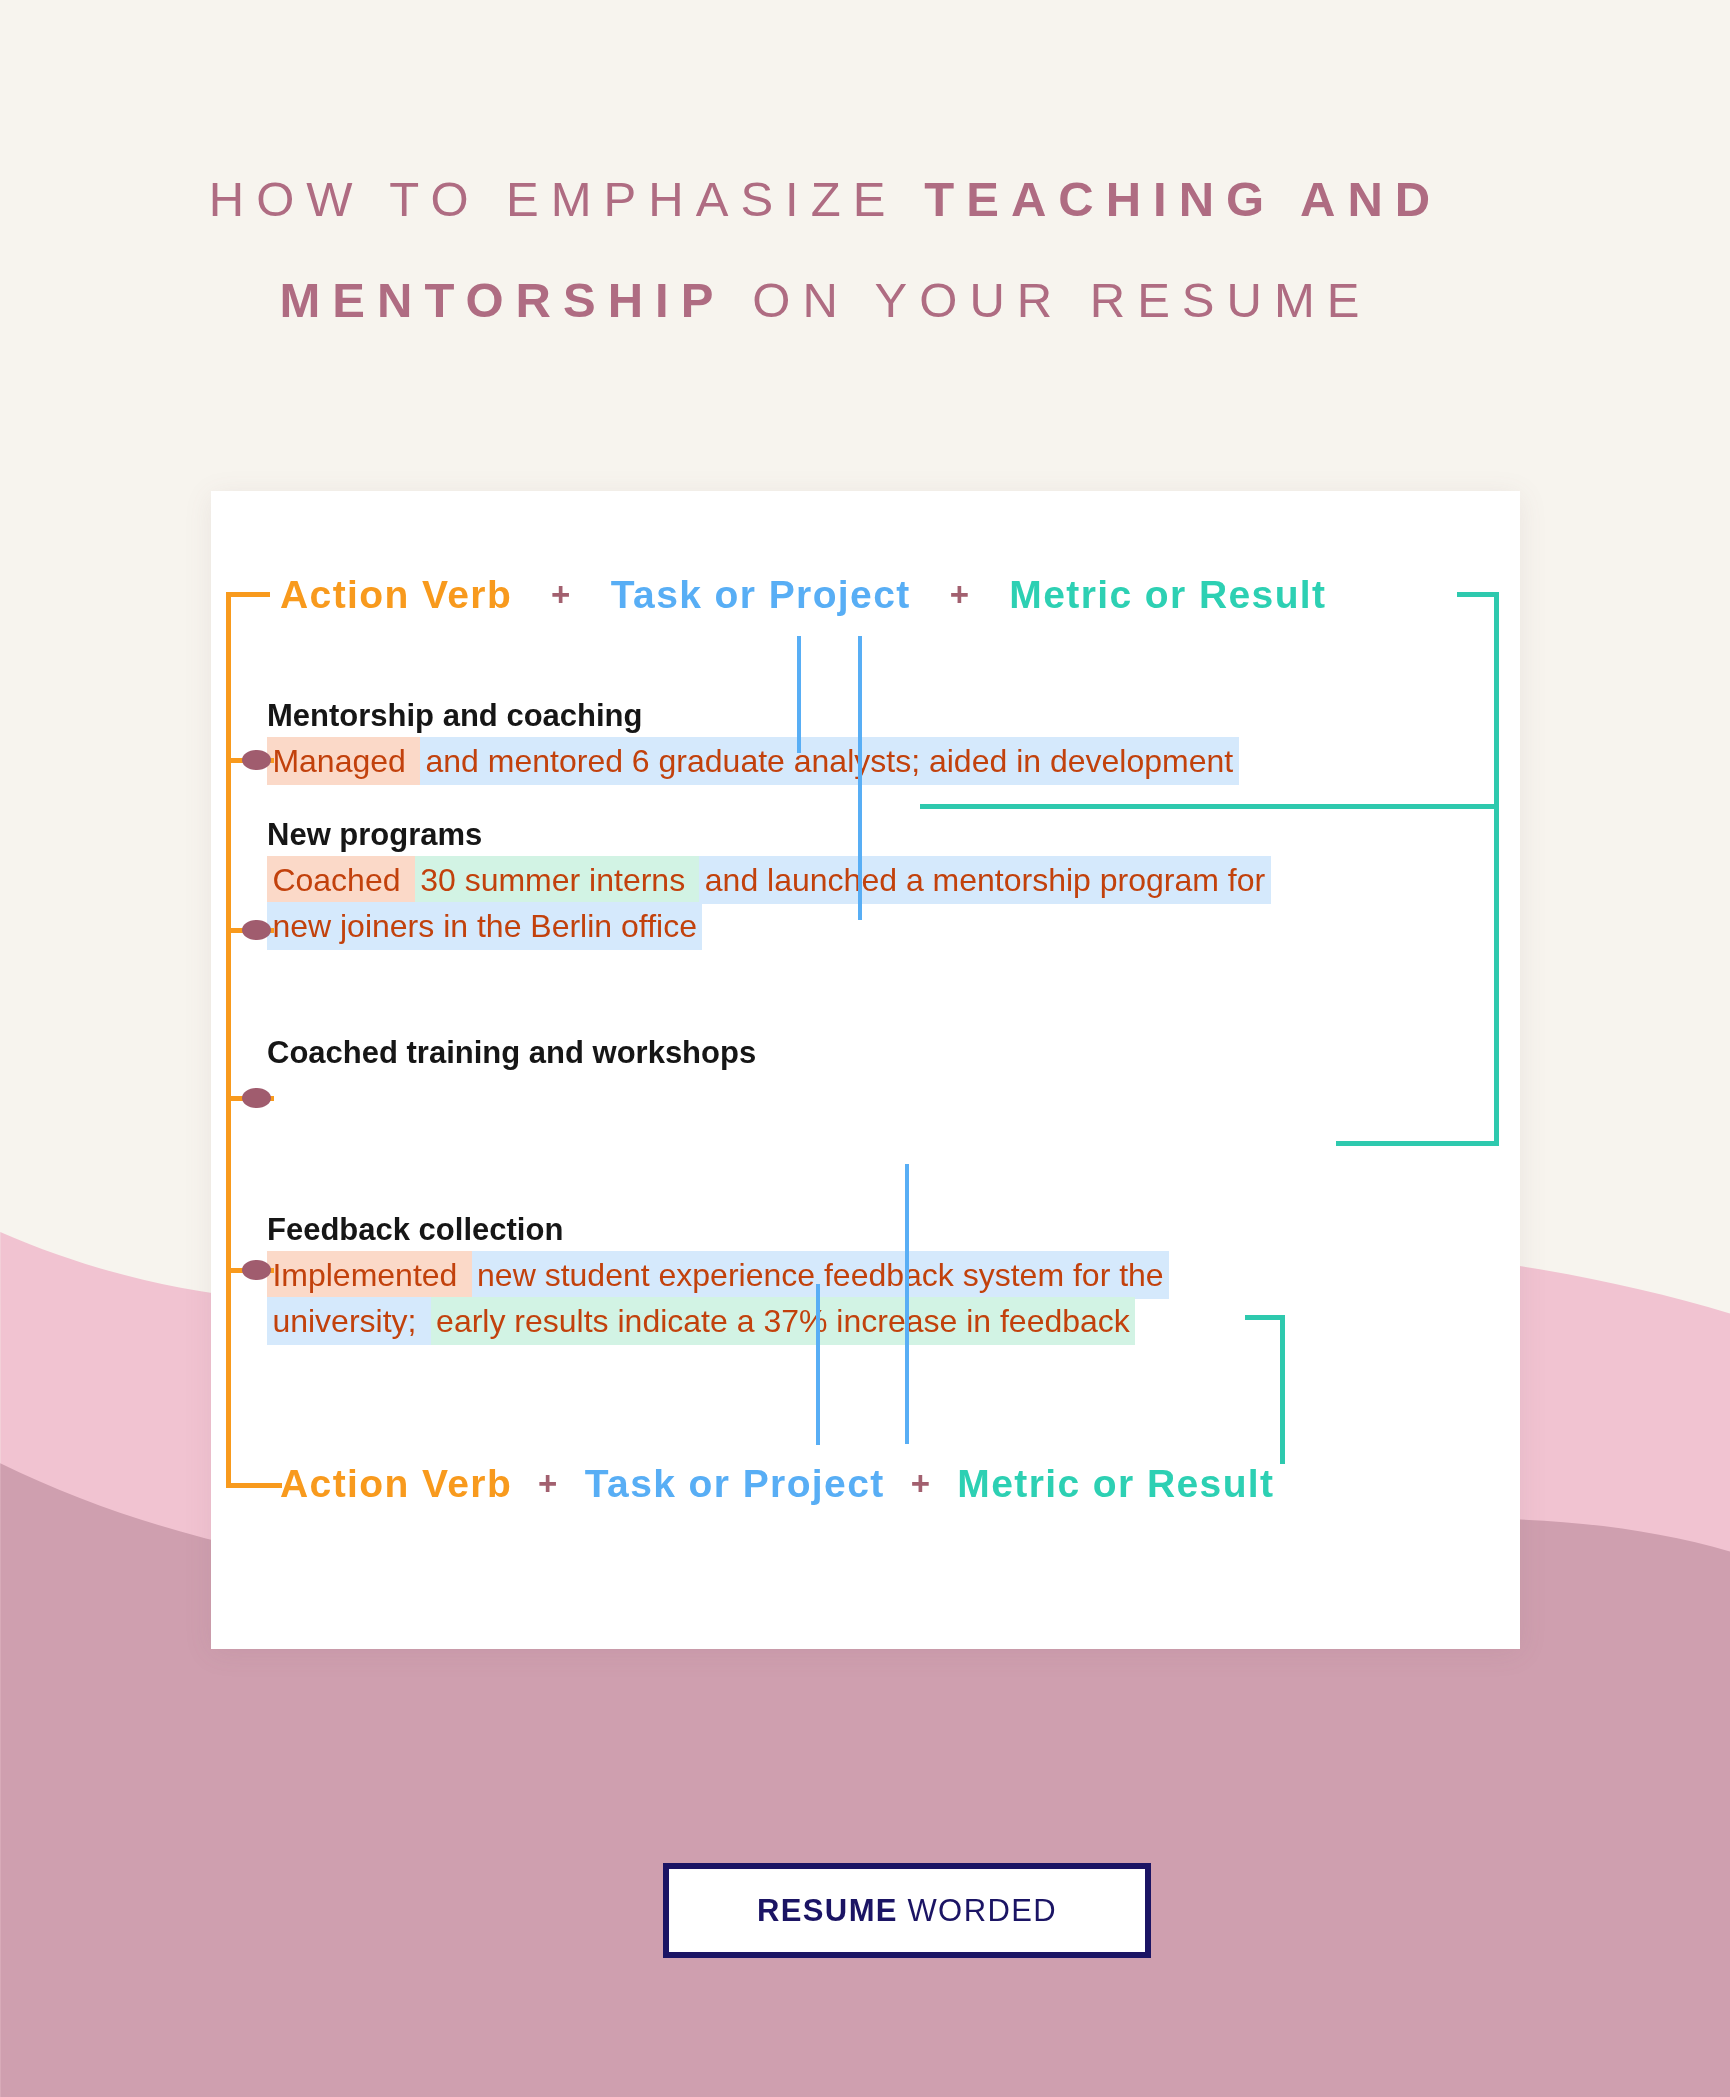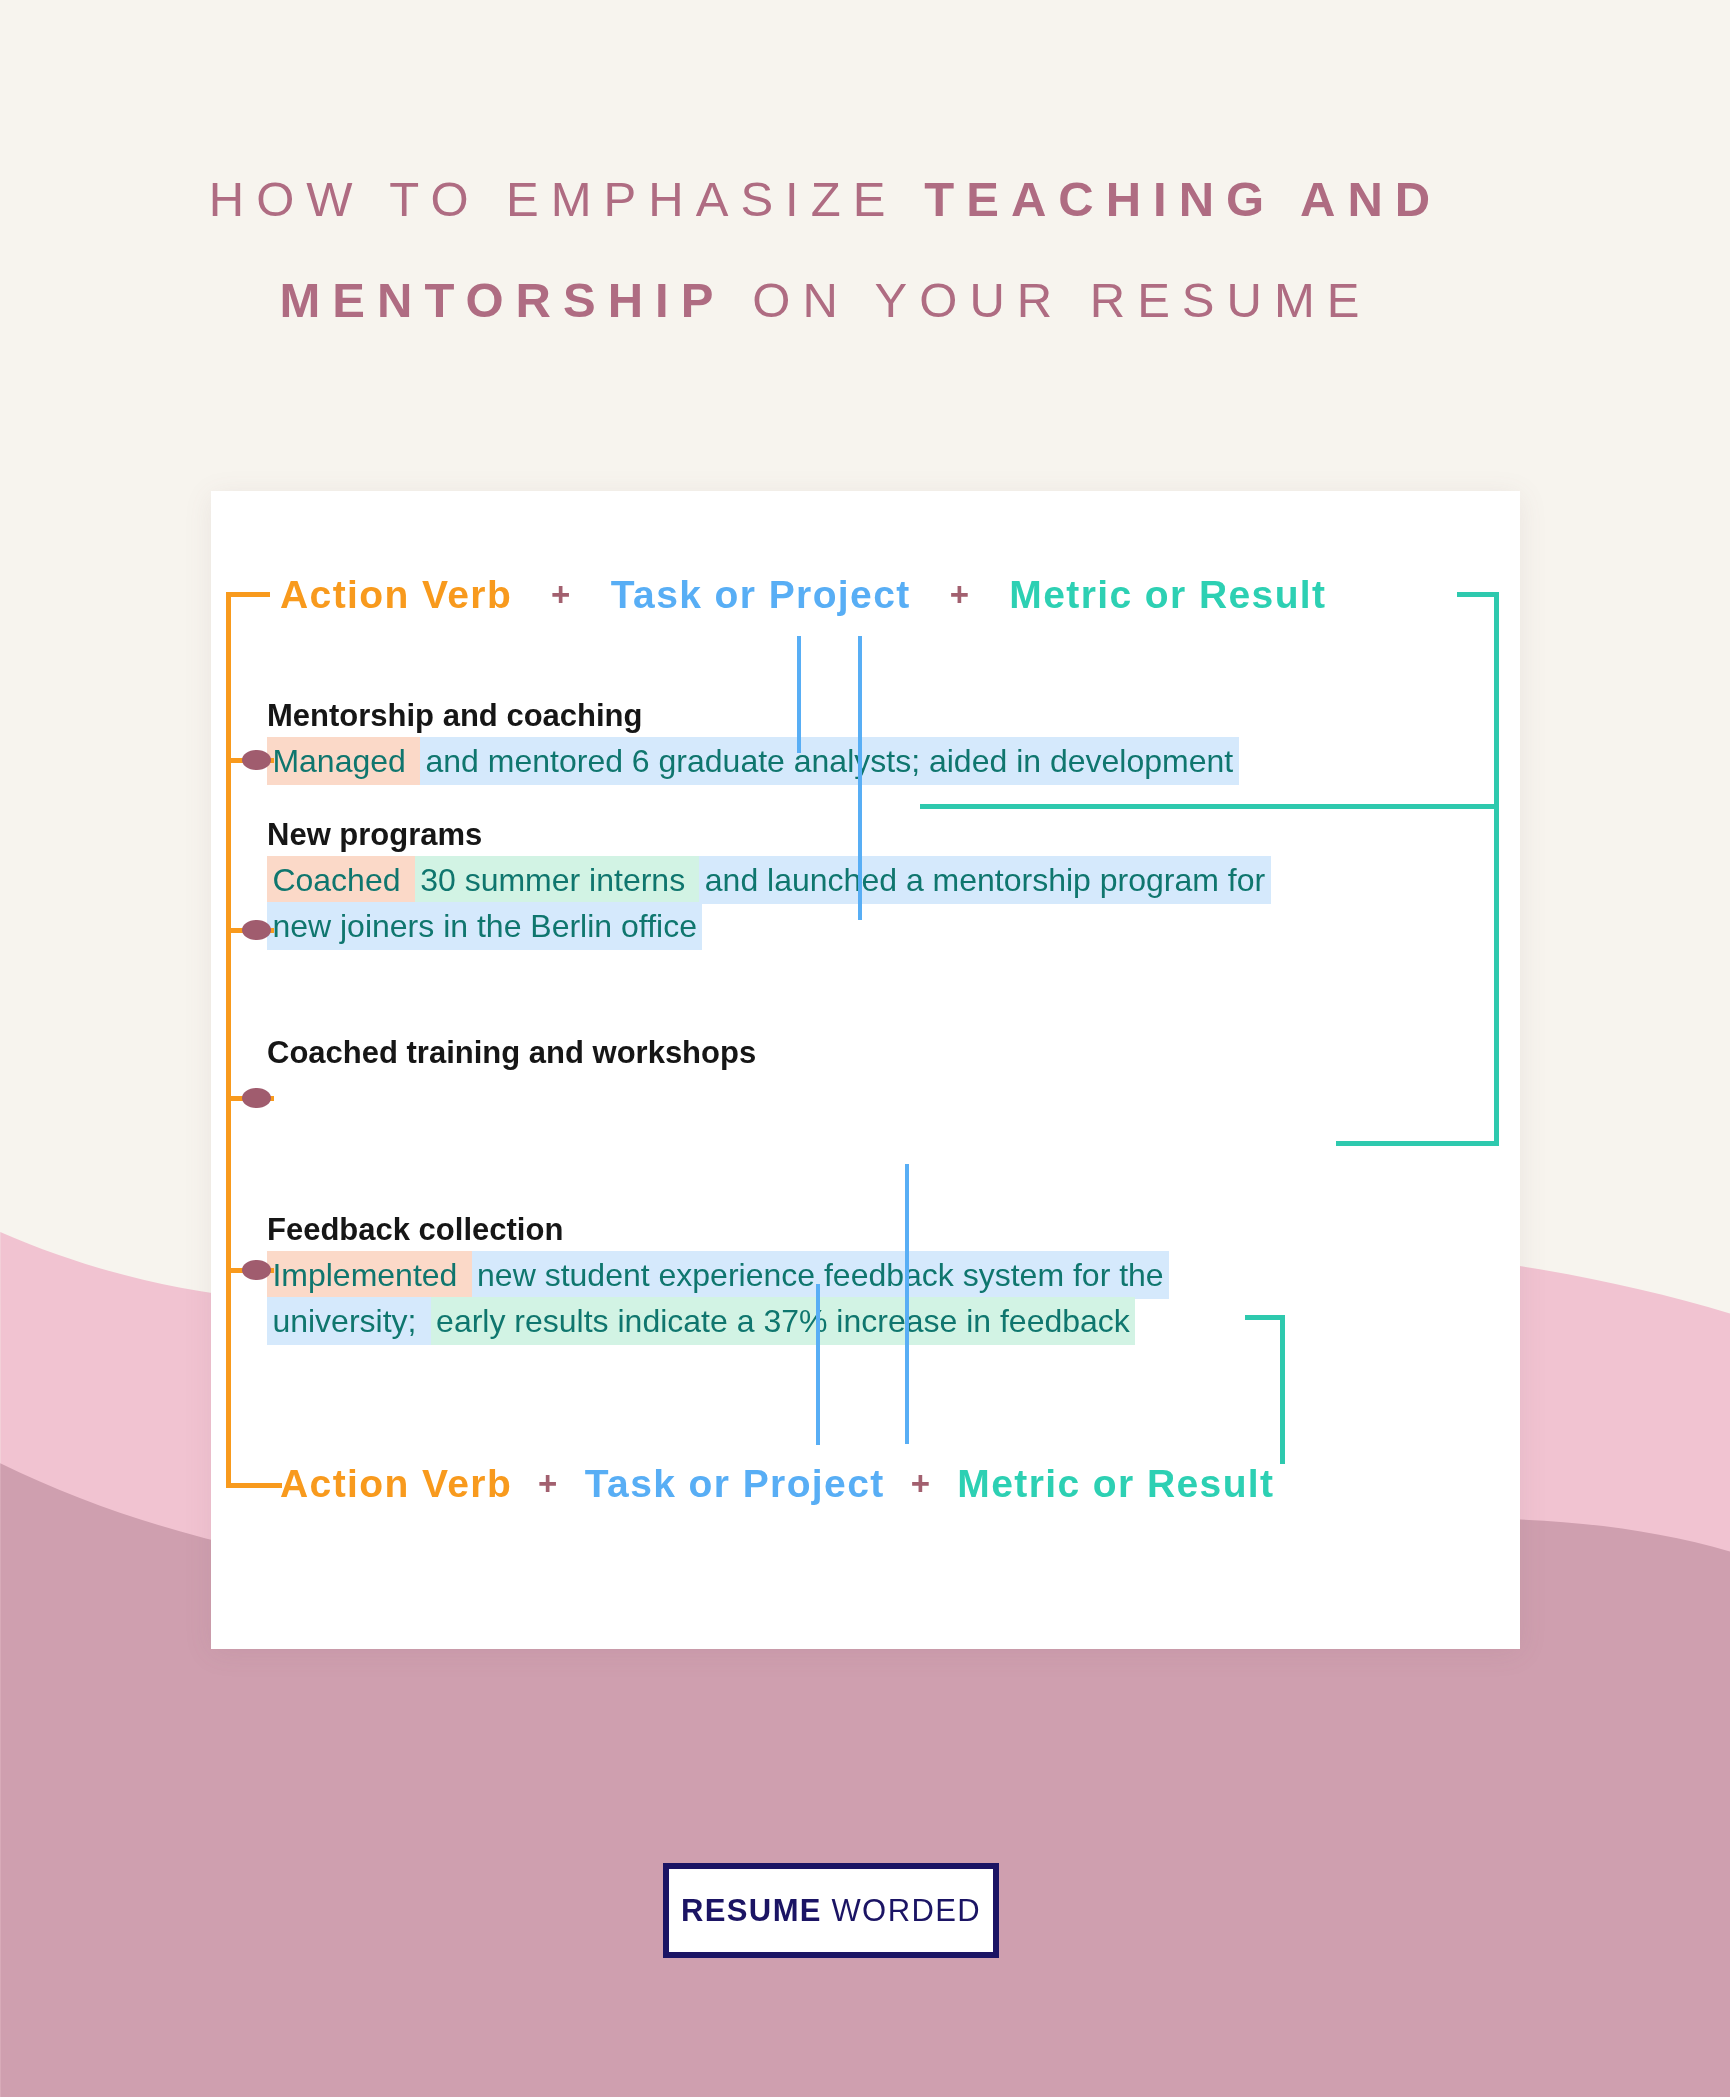--- a/index.html
+++ b/index.html
@@ -31,38 +31,38 @@
   }
   #formula-top{top:573px;gap:39px;}
   #formula-bottom{top:1462px;gap:26px;}
   .formula .plus{font-size:33px;}
   
   .section{position:absolute;left:267px;white-space:nowrap;}
   .sec0{top:699px;} .sec1{top:818px;} .sec2{top:1036px;} .sec3{top:1213px;}
   .sec-heading{
     font-weight:700;font-size:31px;color:#161616;line-height:34px;margin-bottom:4.8px;
   }
-  .sec-line{font-size:32px;color:#0f766e;line-height:46px;height:46px;}
+  .sec-line{font-size:32px;color:#c2410c;line-height:46px;height:46px;}
   .hl{padding:6.1px 5.4px;}
   .hl-peach{background:#FBD9C8;}
   .hl-blue{background:#D5E9FC;}
   .hl-mint{background:#D2F3E4;}
   .hl-none{background:transparent;}
   
   .line{position:absolute;}
   .orange{background:#F89A1D;}
   .blue{background:#58AEF5;}
   .teal{background:#2EC9AE;}
   .dot{
     position:absolute;width:28.6px;height:20.4px;border-radius:50%;
     background:#A05C6E;left:242px;
   }
   
   .logo{
-    position:absolute;left:663px;top:1863px;width:336px;height:95px;
+    position:absolute;left:663px;top:1863px;width:488px;height:95px;
     background:#FFFFFF;border:6.8px solid #1B1464;box-sizing:border-box;
     display:flex;align-items:center;justify-content:center;
     font-size:31px;color:#1B1464;letter-spacing:1.4px;white-space:nowrap;
   }
   .logo .b{font-weight:700;margin-right:9.5px;}
 </style>
 </head>
 <body>
 
 <svg class="waves" viewBox="0 0 2545 3084" xmlns="http://www.w3.org/2000/svg">

